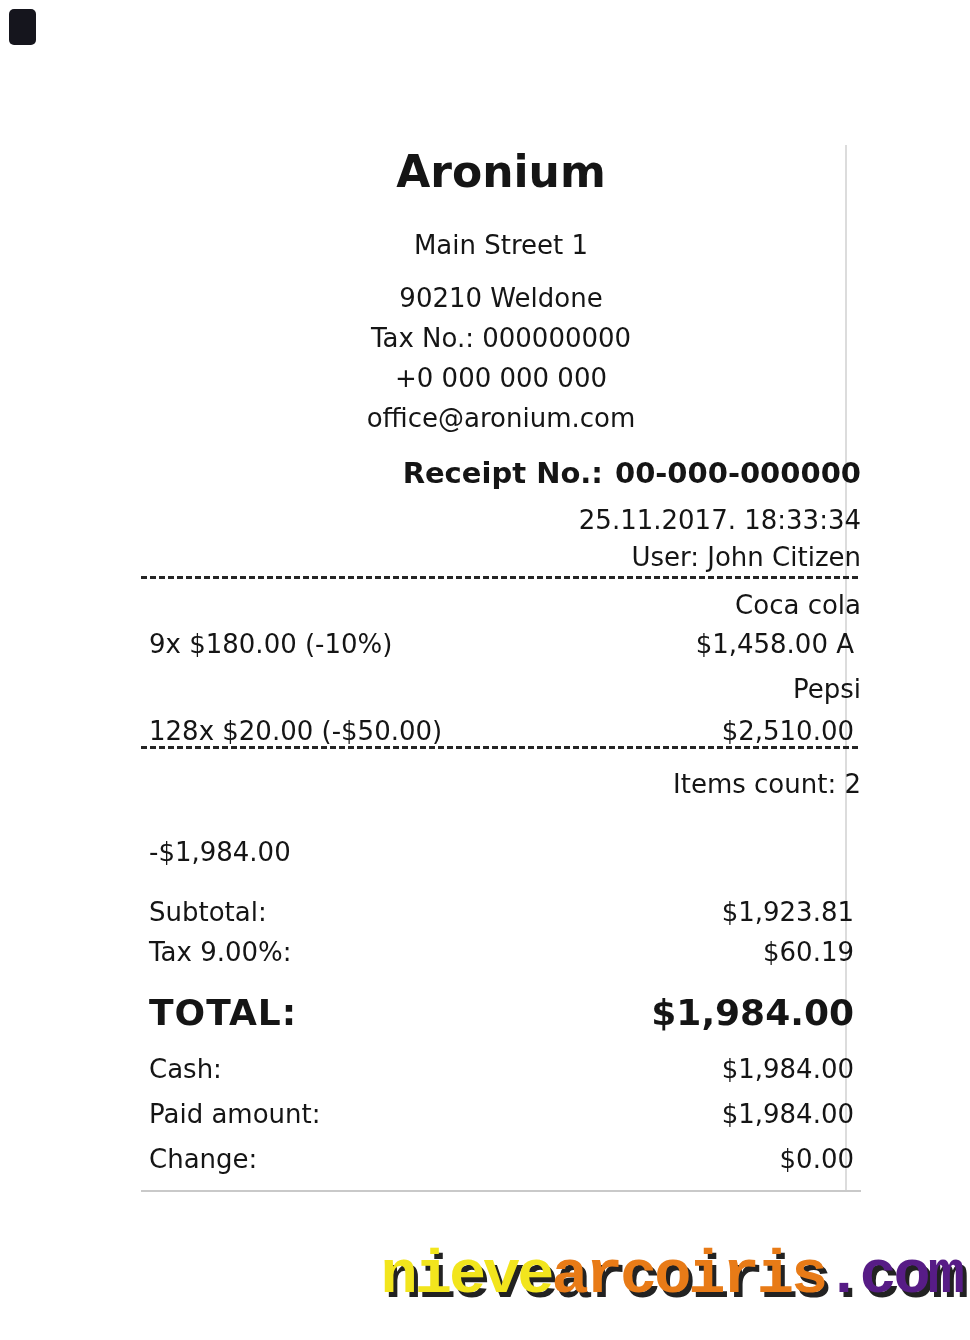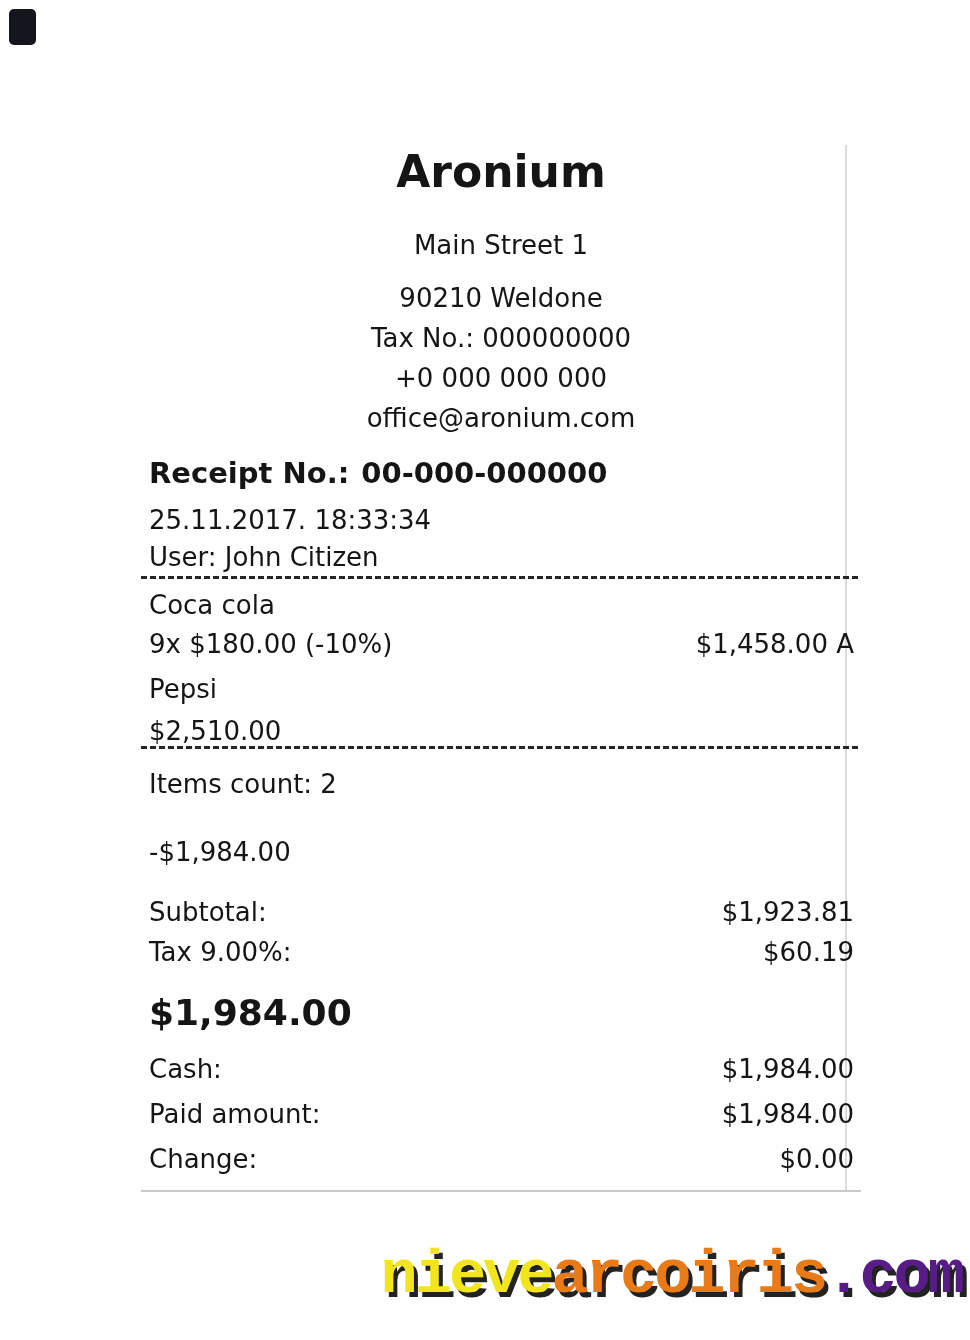--- a/index.html
+++ b/index.html
@@ -25,21 +25,21 @@
   .center { text-align: center; }
   .body-text { font-size: 26px; line-height: 32px; }
 
   .store-name { top: 146px; font-size: 44px; line-height: 52px; font-weight: 700; }
   .addr1  { top: 229px; }
   .addr2  { top: 282px; }
   .taxno  { top: 322px; }
   .phone  { top: 362px; }
   .email  { top: 402px; }
 
-  .left-pad { padding-left: 8px; }
+  .left-pad { padding-left: 8px; text-align: right; }
   .row { display: flex; justify-content: space-between; align-items: baseline; padding-left: 8px; padding-right: 7px; }
 
   .receipt-no { top: 454px; font-size: 29px; line-height: 38px; }
   .receipt-no .lbl { font-weight: 700; }
   .receipt-no .val { font-weight: 600; margin-left: 12px; }
 
   .date-line { top: 504px; }
   .user-line { top: 541px; }
 
   .dashed {
@@ -103,40 +103,42 @@
   <div class="abs col dashed dash1"></div>
 
   <div class="abs col left-pad body-text item1-name">Coca cola</div>
   <div class="abs col row body-text item1-row">
     <span>9x $180.00 (-10%)</span>
     <span>$1,458.00 A</span>
   </div>
 
   <div class="abs col left-pad body-text item2-name">Pepsi</div>
   <div class="abs col row body-text item2-row">
+    <span>128x $20.00 (-$50.00)</span>
     <span>$2,510.00</span>
   </div>
 
   <div class="abs col dashed dash2"></div>
 
   <div class="abs col left-pad body-text items-count">Items count: 2</div>
 
   <div class="abs col row body-text cart-discount">
     <span>-$1,984.00</span>
   </div>
   <div class="abs col row body-text subtotal">
     <span>Subtotal:</span>
     <span>$1,923.81</span>
   </div>
   <div class="abs col row body-text taxrow">
     <span>Tax 9.00%:</span>
     <span>$60.19</span>
   </div>
 
   <div class="abs col row total-row">
+    <span class="t-lbl">TOTAL:</span>
     <span>$1,984.00</span>
   </div>
 
   <div class="abs col row body-text cash-row">
     <span>Cash:</span>
     <span>$1,984.00</span>
   </div>
   <div class="abs col row body-text paid-row">
     <span>Paid amount:</span>
     <span>$1,984.00</span>

